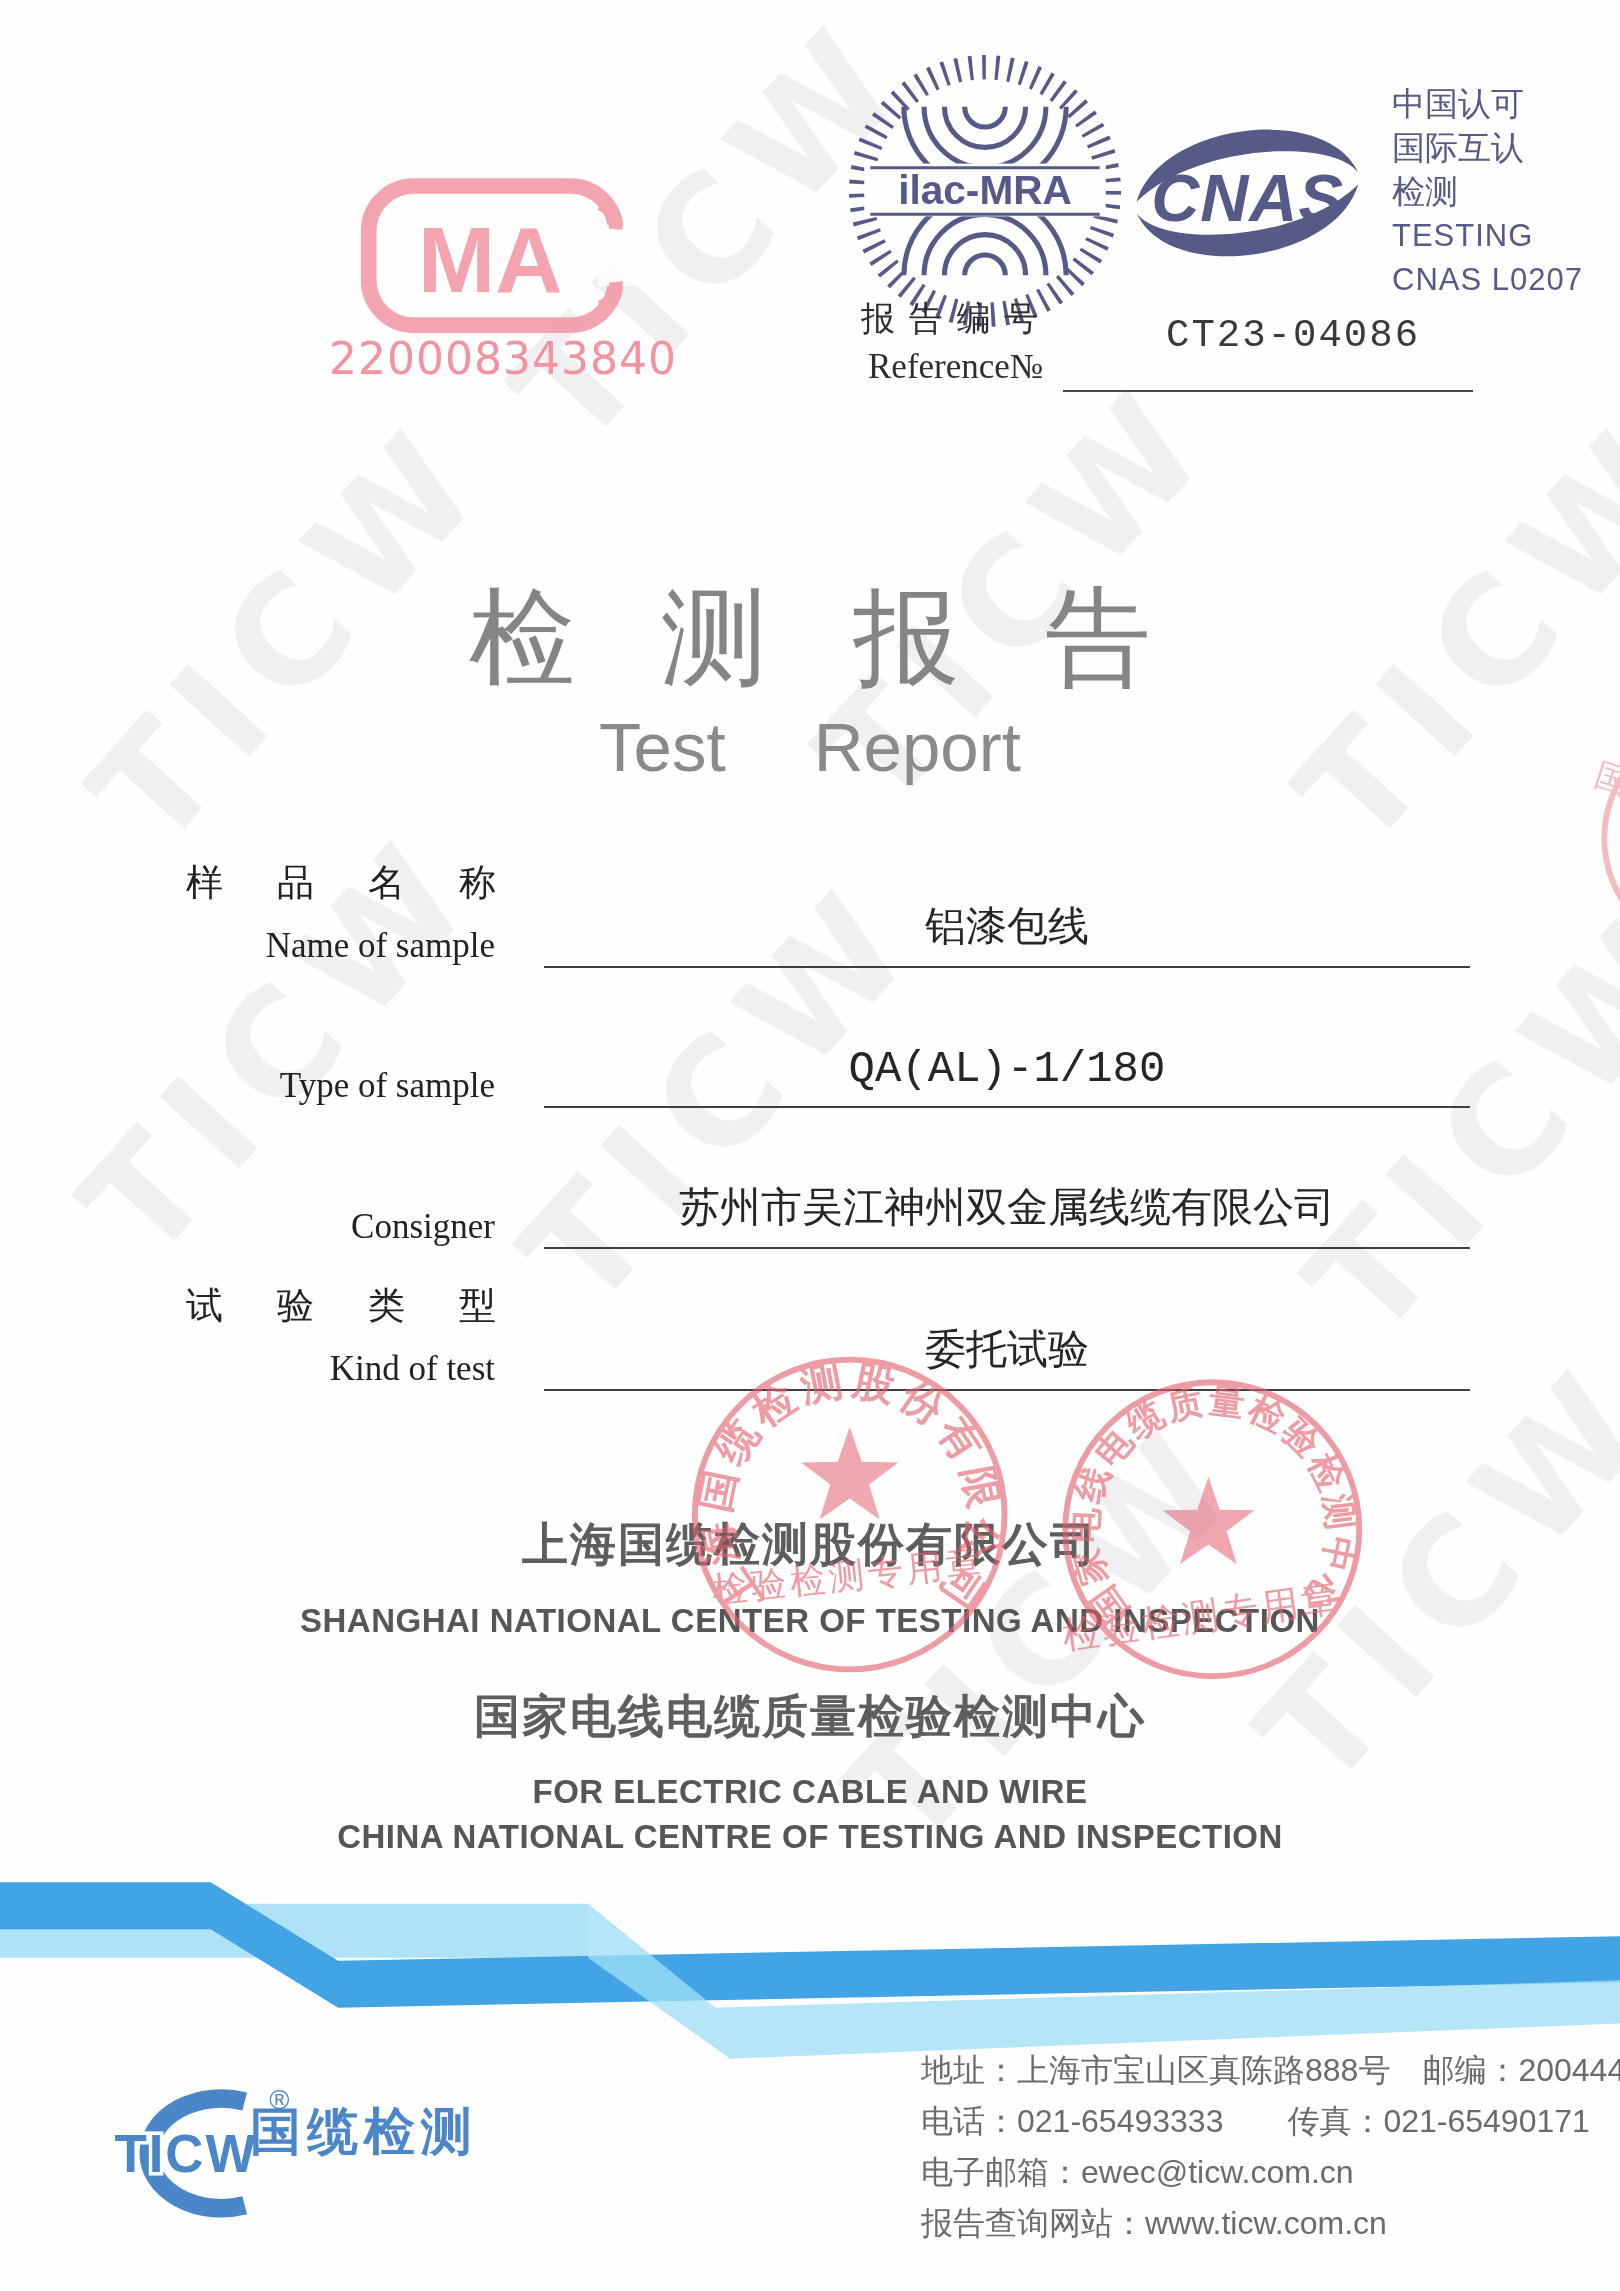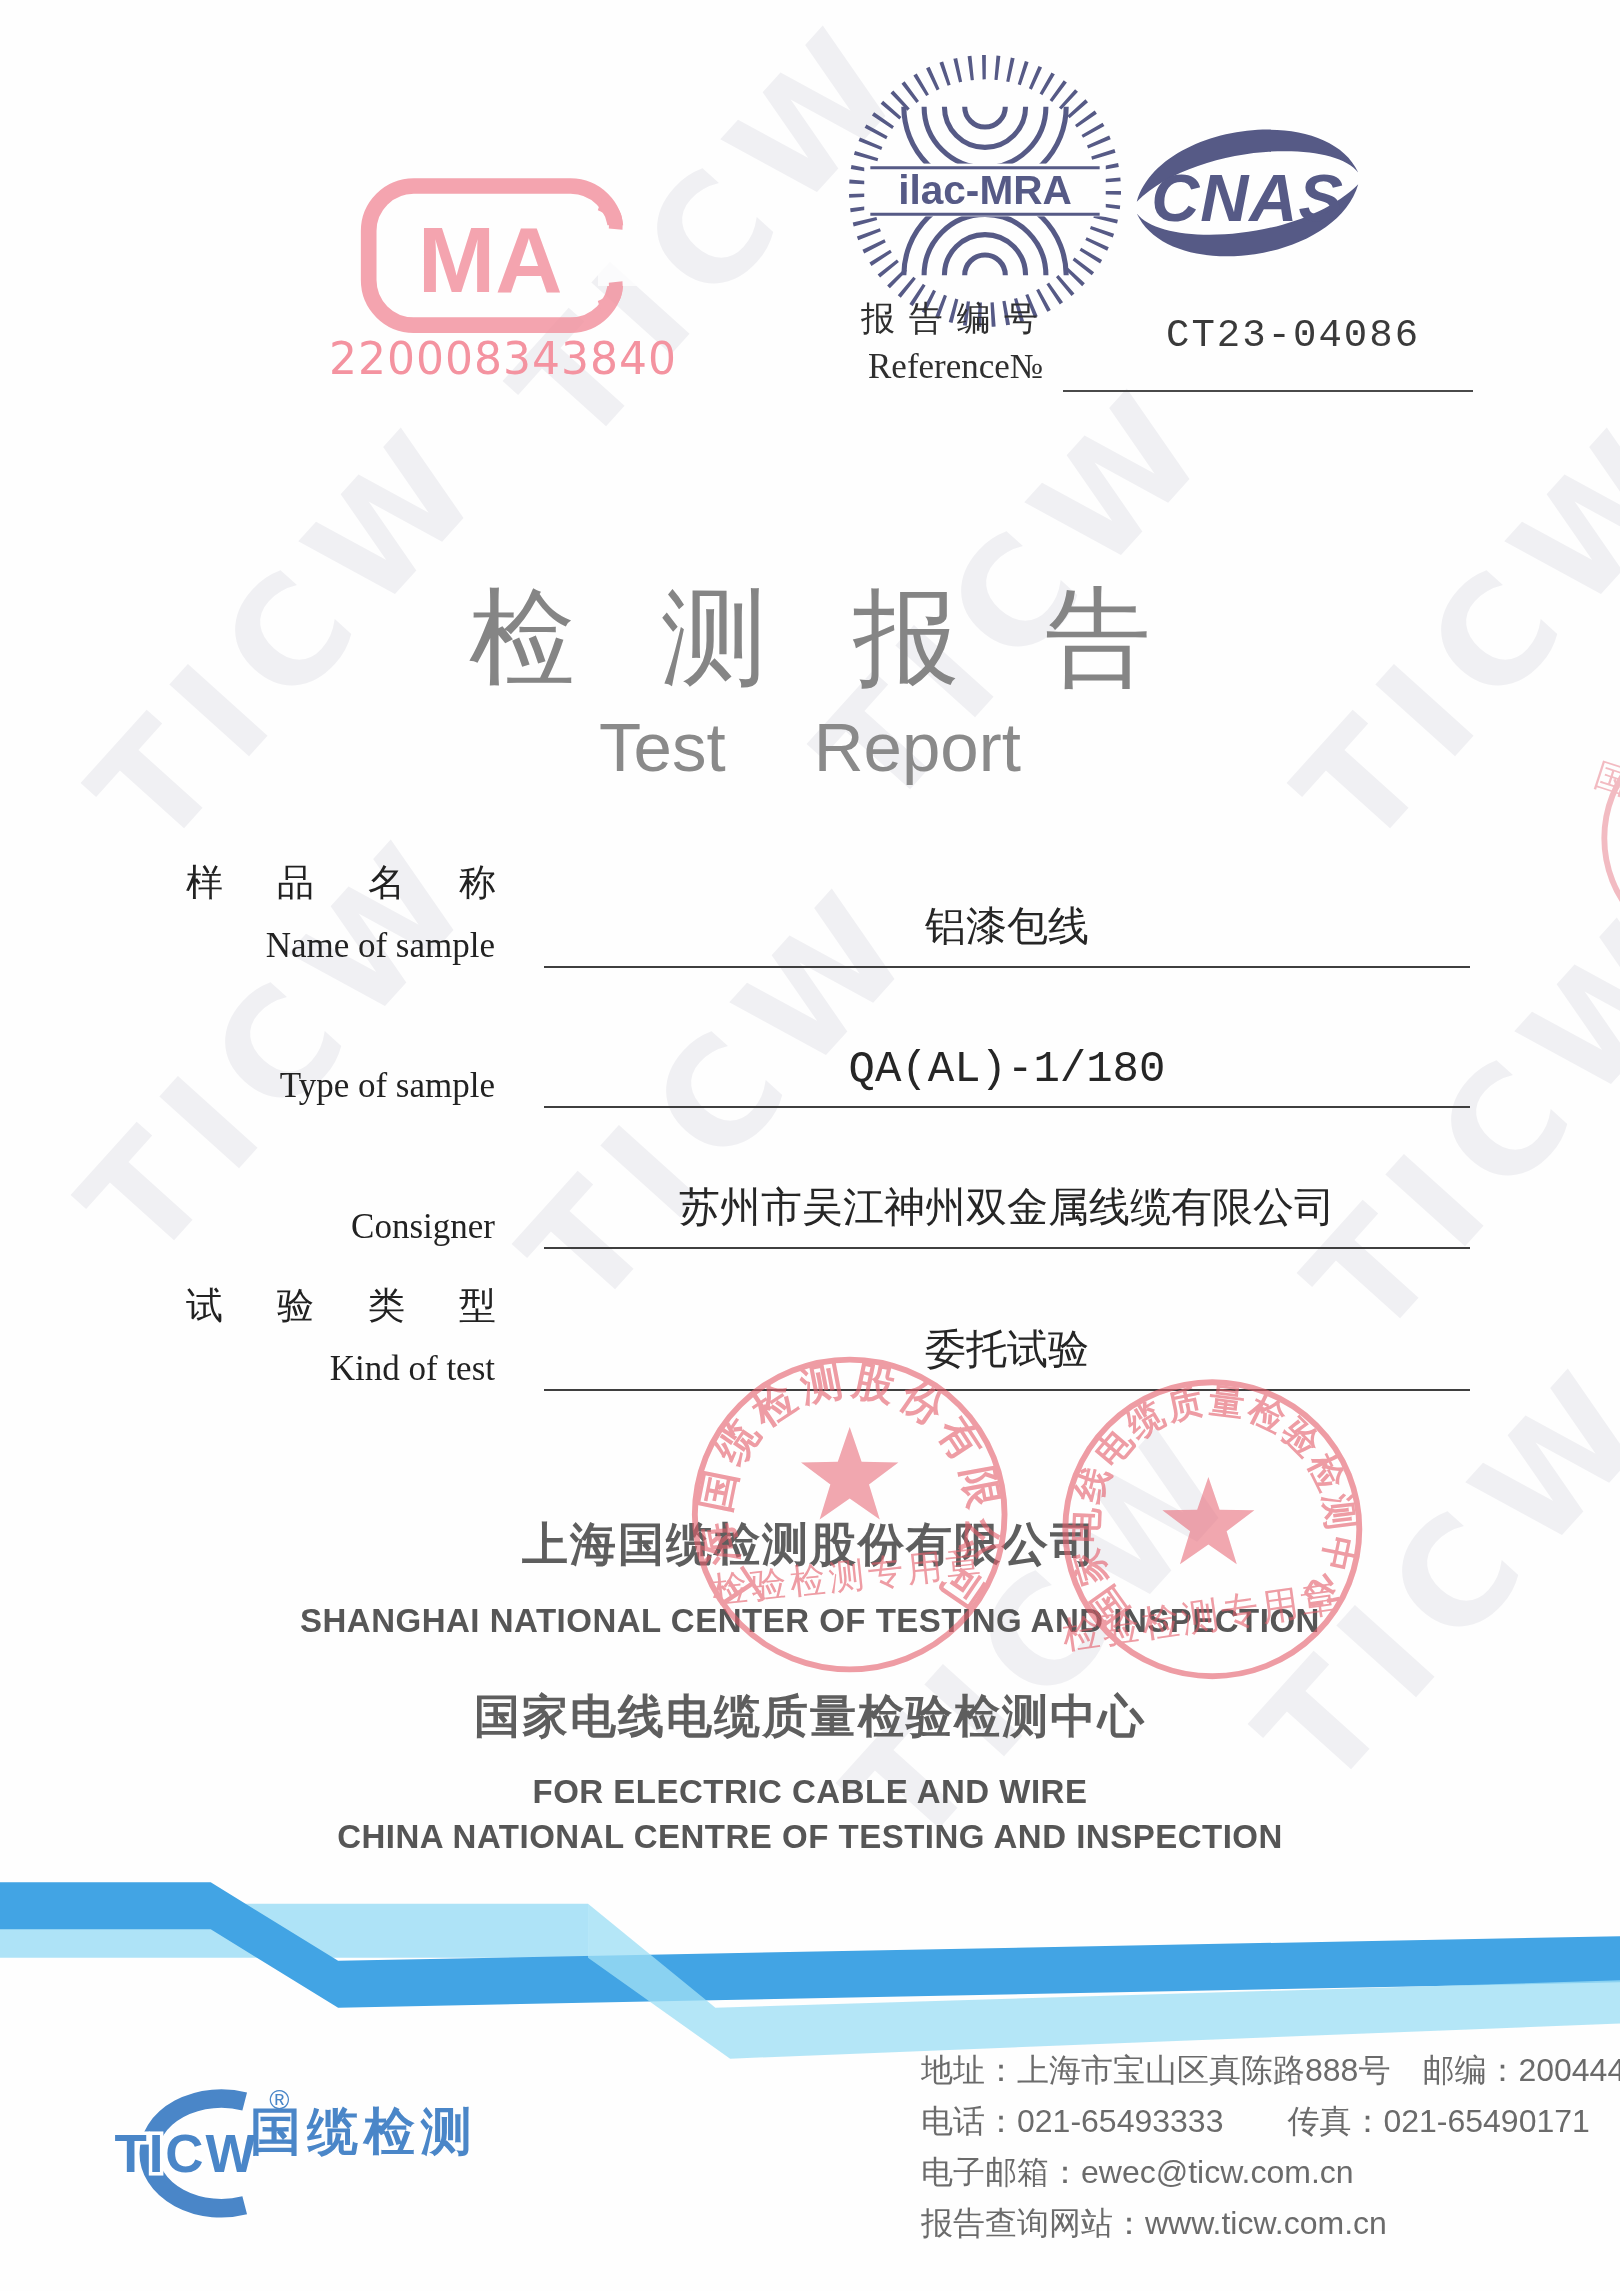--- a/index.html
+++ b/index.html
@@ -88,20 +88,27 @@
     <line x1="22" y1="158" x2="248" y2="158" stroke="#565a86" stroke-width="3"></line>
     <text x="135" y="148" text-anchor="middle" font-family="Liberation Sans, DejaVu Sans, sans-serif" font-size="40" font-weight="700" fill="#565a86">ilac-MRA</text>
   </svg>
 
   <svg class="abs" style="left:1125px;top:86px" width="245" height="211" viewBox="0 0 250 215">
     <path d="M12,118 C35,38 205,16 238,88 C210,52 70,60 12,118 Z" fill="#565a86"></path>
     <path d="M238,100 C215,180 45,202 12,130 C40,166 180,158 238,100 Z" fill="#565a86"></path>
     <text x="125" y="138" text-anchor="middle" font-family="Liberation Sans, DejaVu Sans, sans-serif" font-size="68" font-weight="700" font-style="italic" fill="#565a86" letter-spacing="1">CNAS</text>
   </svg>
 
+  <div class="abs cnas-side">
+    <div>中国认可</div>
+    <div>国际互认</div>
+    <div>检测</div>
+    <div class="lat">TESTING</div>
+    <div class="lat">CNAS L0207</div>
+  </div>
 
   <div class="abs ref-cn">报告编号</div>
   <div class="abs ref-en">Reference№</div>
   <div class="abs ref-val">CT23-04086</div>
   <div class="abs ref-line"></div>
 
   <div class="abs title-cn">检测报告</div>
   <div class="abs title-en">Test Report</div>
 
   <div class="row" style="top:858px">

